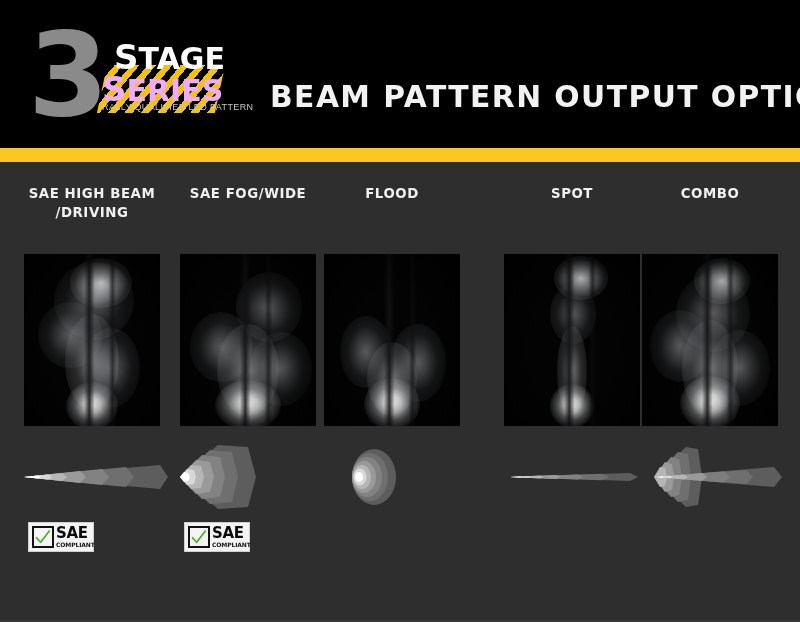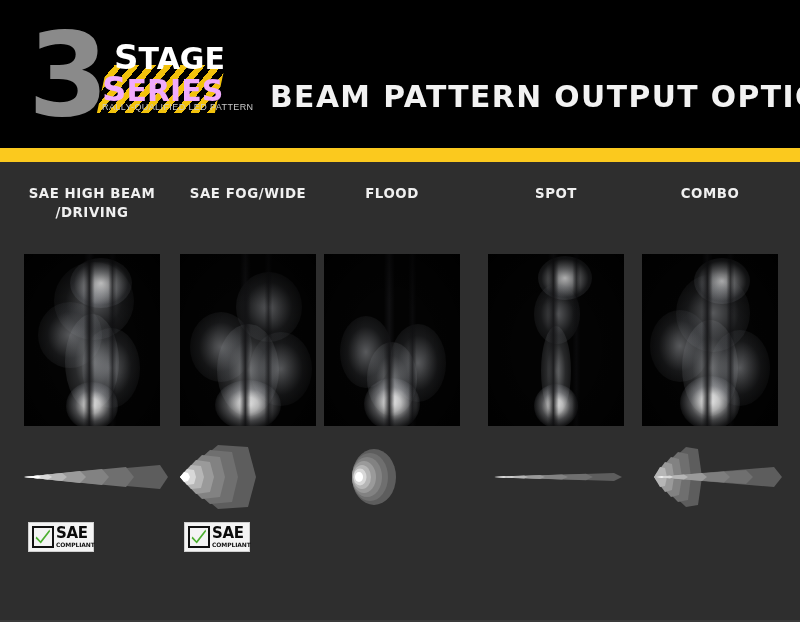--- a/index.html
+++ b/index.html
@@ -407,21 +407,21 @@
           <ellipse cx="60" cy="33" rx="18" ry="24" fill="#6f6f6f"></ellipse>
           <ellipse cx="57" cy="33" rx="15" ry="20" fill="#828282"></ellipse>
           <ellipse cx="54" cy="33" rx="12" ry="16" fill="#9a9a9a"></ellipse>
           <ellipse cx="52" cy="33" rx="9" ry="12" fill="#b6b6b6"></ellipse>
           <ellipse cx="50" cy="33" rx="6.5" ry="8.5" fill="#d8d8d8"></ellipse>
           <ellipse cx="49" cy="33" rx="4" ry="5" fill="#ffffff"></ellipse>
         </svg>
       </div>
     </div>
 
-    <div class="col" style="left:488px;">
+    <div class="col" style="left:504px;">
       <div class="col-label">
         <div>SPOT</div>
       </div>
 
       <div class="photo">
         <div class="photo-inner">
           <div class="glow hotspot" style="left:50px;top:2px;width:54px;height:44px;"></div>
           <div class="glow brush" style="left:46px;top:30px;width:46px;height:60px;"></div>
           <div class="glow track" style="top:72px;width:30px;height:90px;"></div>
           <div class="glow pool" style="top:130px;width:44px;height:44px;"></div>

